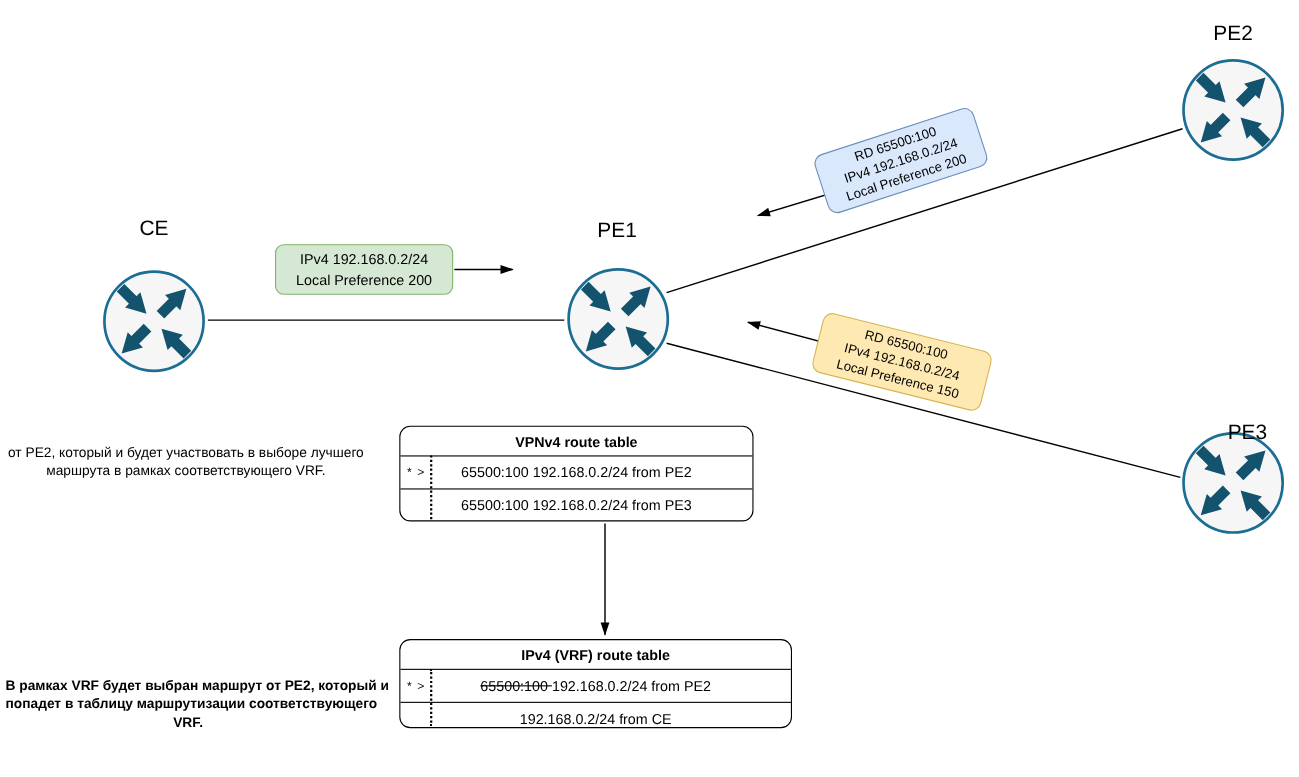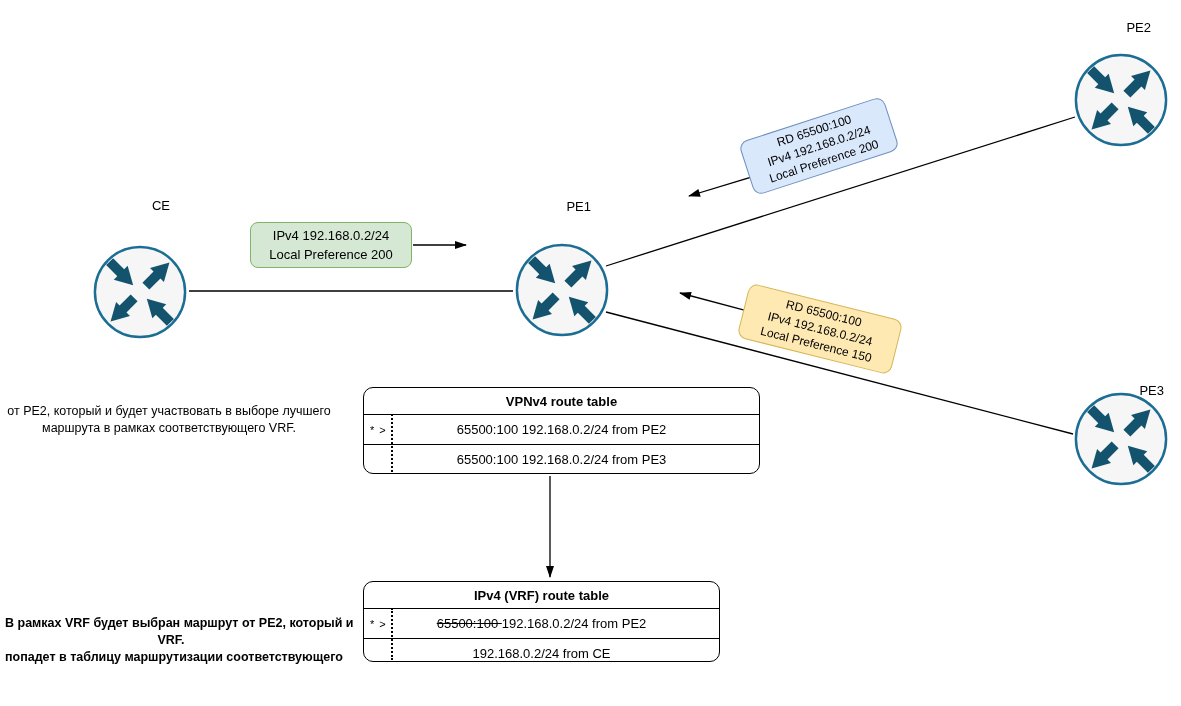--- a/index.html
+++ b/index.html
@@ -1,19 +1,19 @@
 <!DOCTYPE html>
 <html><head>
 <meta charset="utf-8">
 <style>
   html,body { margin:0; padding:0; background:#fff; }
   .canvas { position:relative; width:1181px; height:706px; background:#ffffff;
             font-family:"Liberation Sans", sans-serif; color:#000; overflow:hidden; }
   .abs { position:absolute; }
-  .node-label { font-size:13px; text-align:right; width:60px; }
+  .node-label { font-size:19px; text-align:center; width:60px; }
   .router { width:98px; height:98px; }
   .callout { display:flex; flex-direction:column; align-items:center; justify-content:center;
              text-align:center; box-sizing:border-box; }
   .callout .cl-line { white-space:nowrap; }
   .callout.green { background:#d5e8d4; border:1.5px solid #82b366; border-radius:8px;
                    font-size:13px; line-height:19px; }
   .callout.blue  { background:#dae8fc; border:1.5px solid #6c8ebf; border-radius:9px;
                    font-size:12px; line-height:16px; transform:rotate(-18deg); }
   .callout.yellow{ background:#ffe9b3; border:1.5px solid #d6b656; border-radius:9px;
                    font-size:12px; line-height:16px; transform:rotate(14deg); }
@@ -113,21 +113,21 @@
     <div class="cl-line">IPv4 192.168.0.2/24</div>
     <div class="cl-line">Local Preference 200</div>
   </div>
 
   <div class="abs callout yellow" style="left:741px; top:301px; width:158px; height:56px;">
     <div class="cl-line">RD 65500:100</div>
     <div class="cl-line">IPv4 192.168.0.2/24</div>
     <div class="cl-line">Local Preference 150</div>
   </div>
 
-  <div class="abs rtable" style="left:363px; top:387px; width:397px; height:87px;">
+  <div class="abs rtable" style="left:363px; top:387px; width:322px; height:87px;">
     <div class="title">VPNv4 route table</div>
     <div class="row">
       <span class="marker">* &gt;</span>
       <span class="row-text">65500:100 192.168.0.2/24 from PE2</span>
     </div>
     <div class="row">
       <span class="marker"></span>
       <span class="row-text">65500:100 192.168.0.2/24 from PE3</span>
     </div>
     <div class="dots"></div>
@@ -145,17 +145,17 @@
     </div>
     <div class="dots"></div>
   </div>
 
   <div class="abs note" style="left:3px; top:403px; width:332px;">
     <div class="note-line">от PE2, который и будет участвовать в выборе лучшего</div>
     <div class="note-line">маршрута в рамках соответствующего VRF.</div>
   </div>
   <div class="abs note" style="left:5px; top:615px; width:332px;font-weight:bold;">
     <div class="note-line">В рамках VRF  будет выбран маршрут от PE2, который и</div>
+    <div class="note-line">попадет в таблицу маршрутизации соответствующего</div>
     <div class="note-line">VRF.</div>
-    <div class="note-line">попадет в таблицу маршрутизации соответствующего</div>
   </div>
 
 </div>
 
 </body></html>

